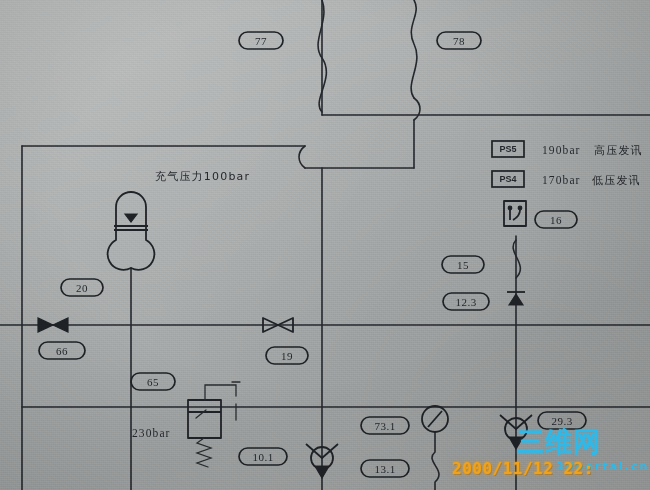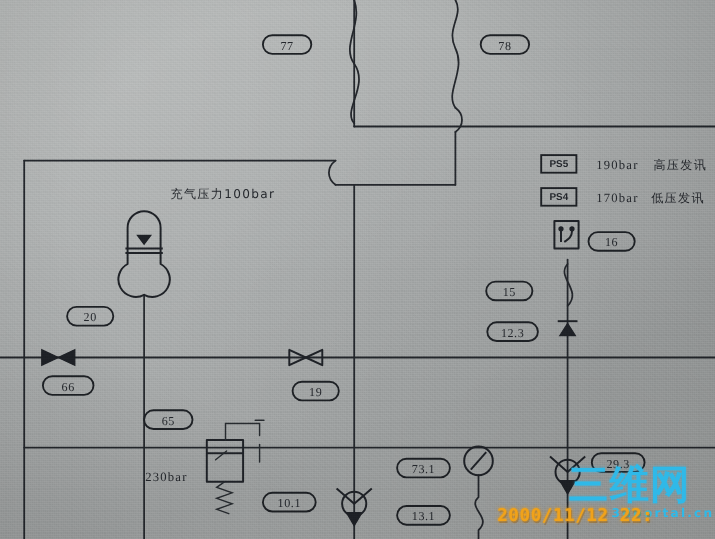--- a/index.html
+++ b/index.html
@@ -55,21 +55,21 @@
     font-family:"DejaVu Sans Mono", monospace;
     font-size:16px;font-weight:bold;letter-spacing:.5px;
     color:#f0a21a;
     text-shadow:0 0 2px rgba(240,160,20,.9), 0 0 5px rgba(230,140,0,.55), 1px 1px 0 rgba(120,70,0,.35);
     white-space:nowrap;
   }
   
   #wm{position:absolute;left:517px;top:429px;white-space:nowrap;}
   #wm .wm-cn{
     font-family:"DejaVu Sans", sans-serif;
-    font-size:36px;font-weight:bold;letter-spacing:1px;
+    font-size:27px;font-weight:bold;letter-spacing:1px;
     color:#2fb9e8;
     text-shadow:0 0 3px rgba(47,185,232,.6);
     display:block;line-height:26px;
   }
   #wm2{
     position:absolute;left:556px;top:460px;
     font-family:"DejaVu Sans", sans-serif;font-size:11px;font-weight:bold;
     color:#2fb9e8;letter-spacing:2px;white-space:nowrap;
   }
 </style>

